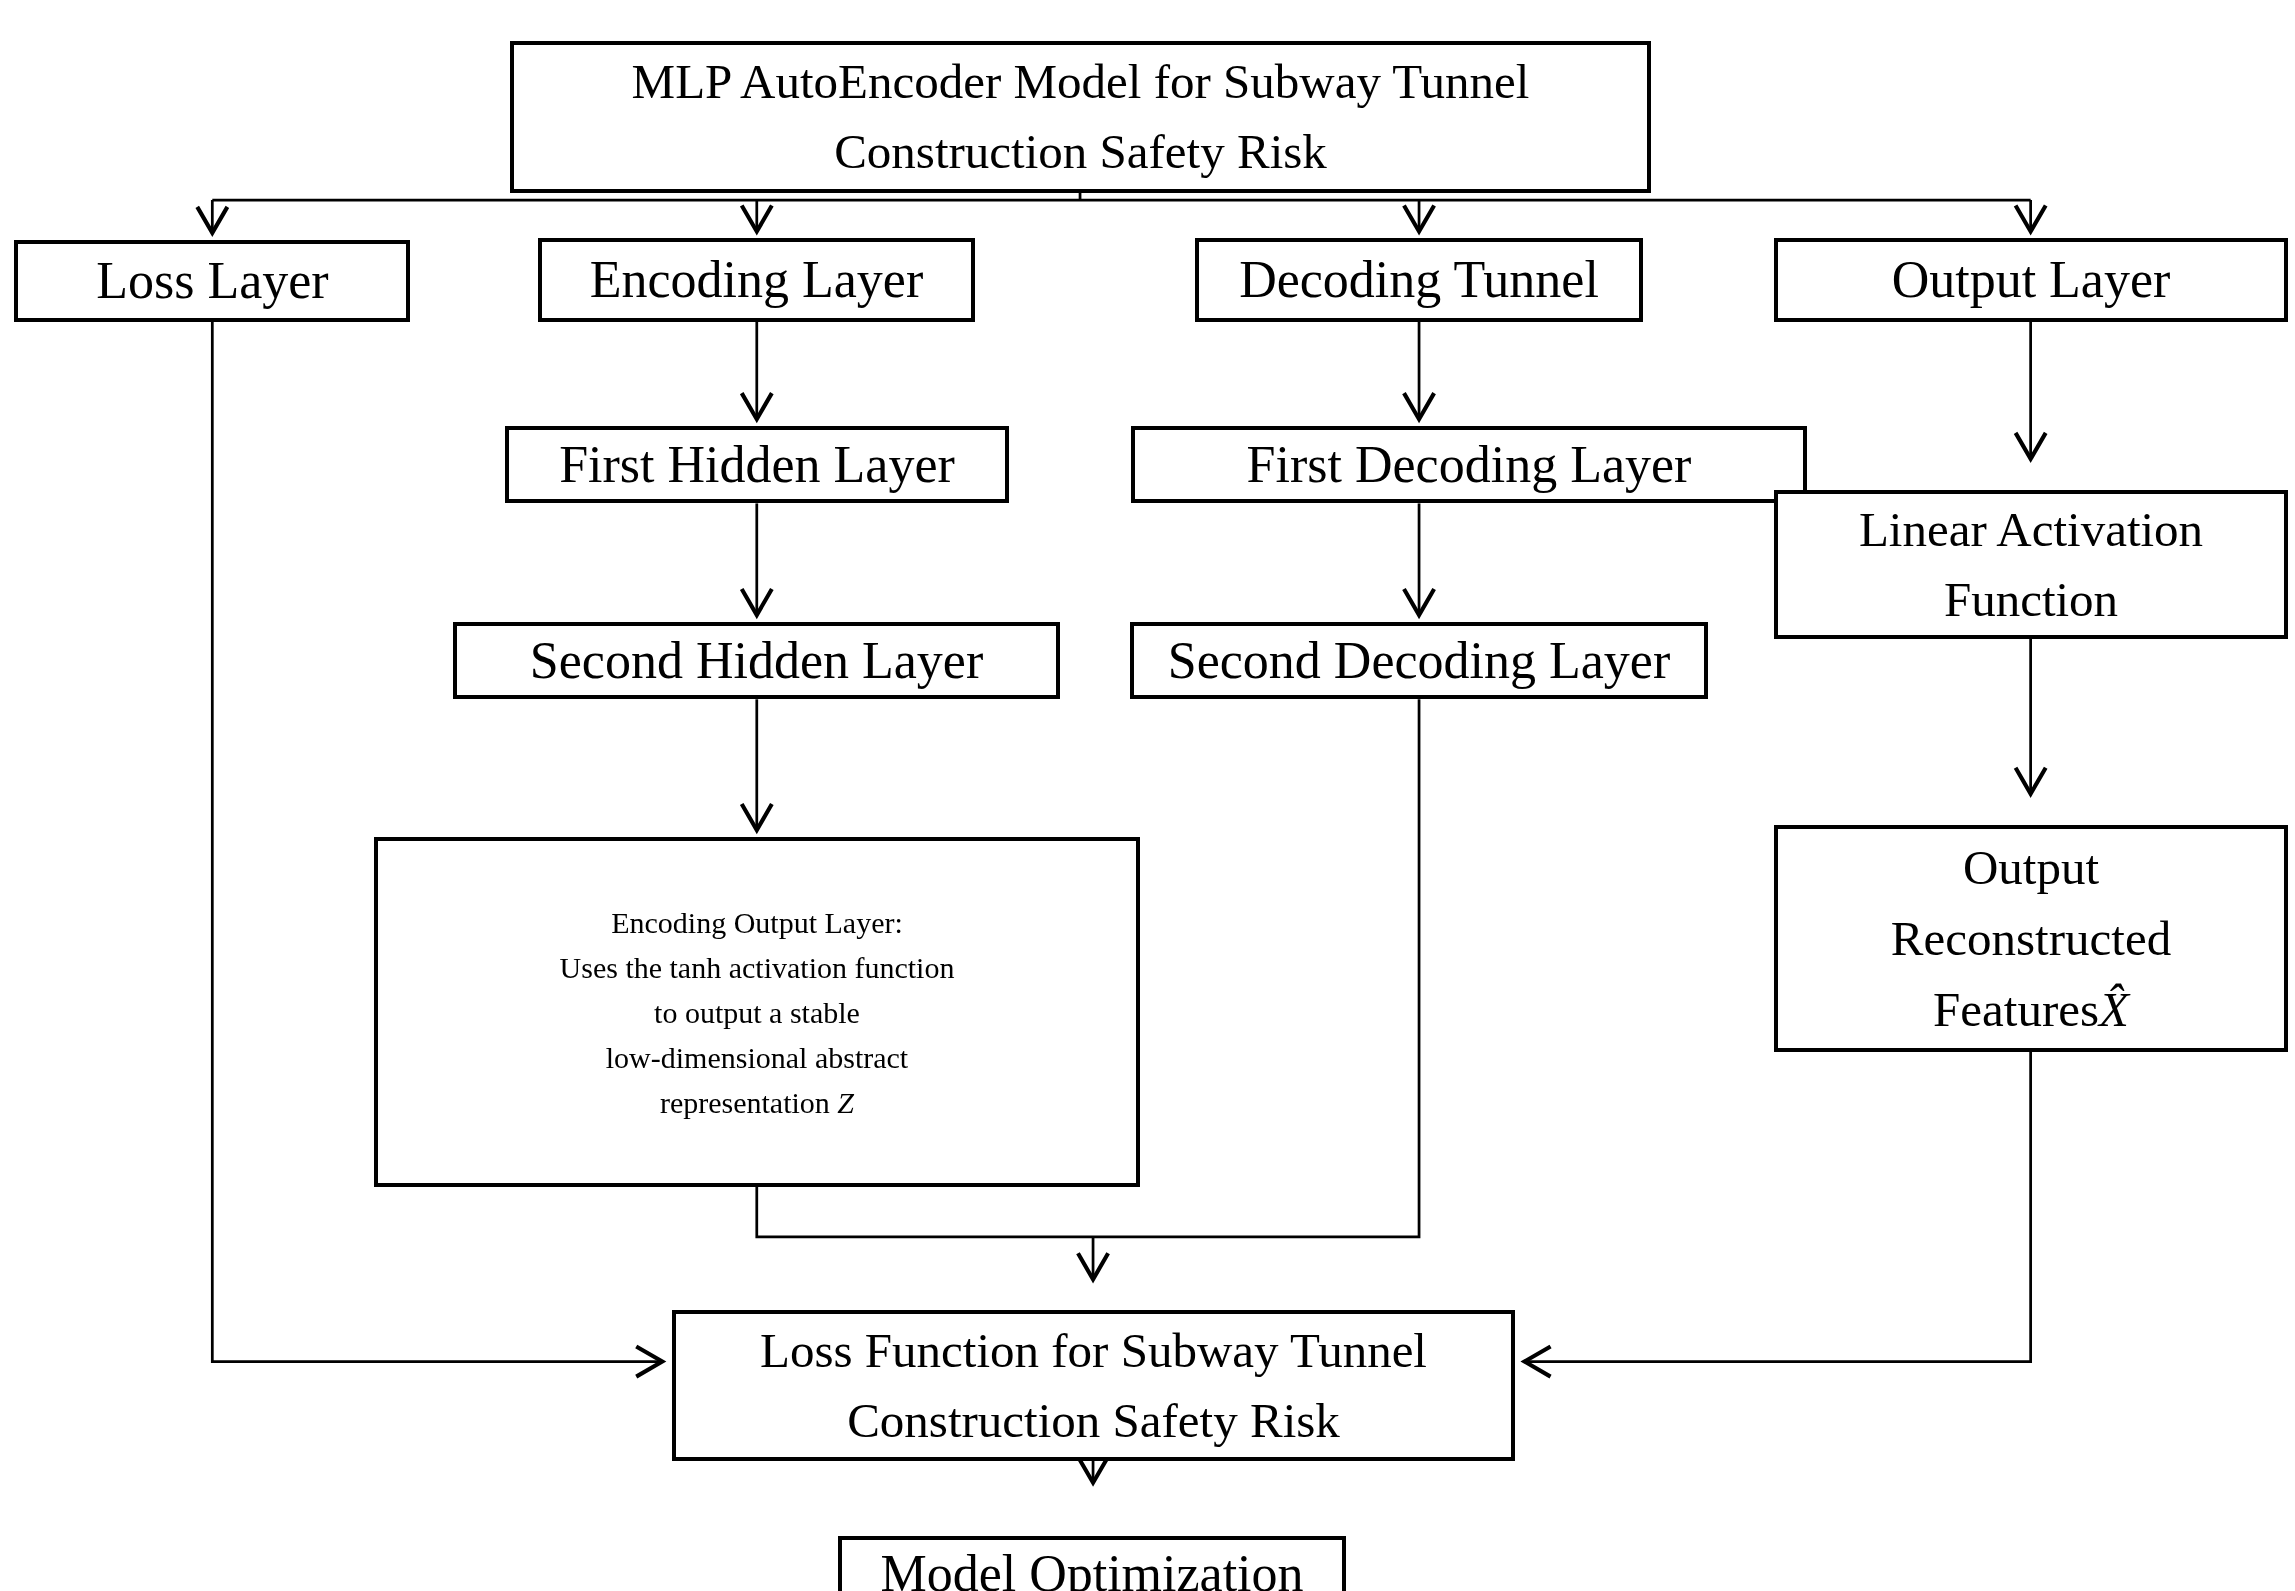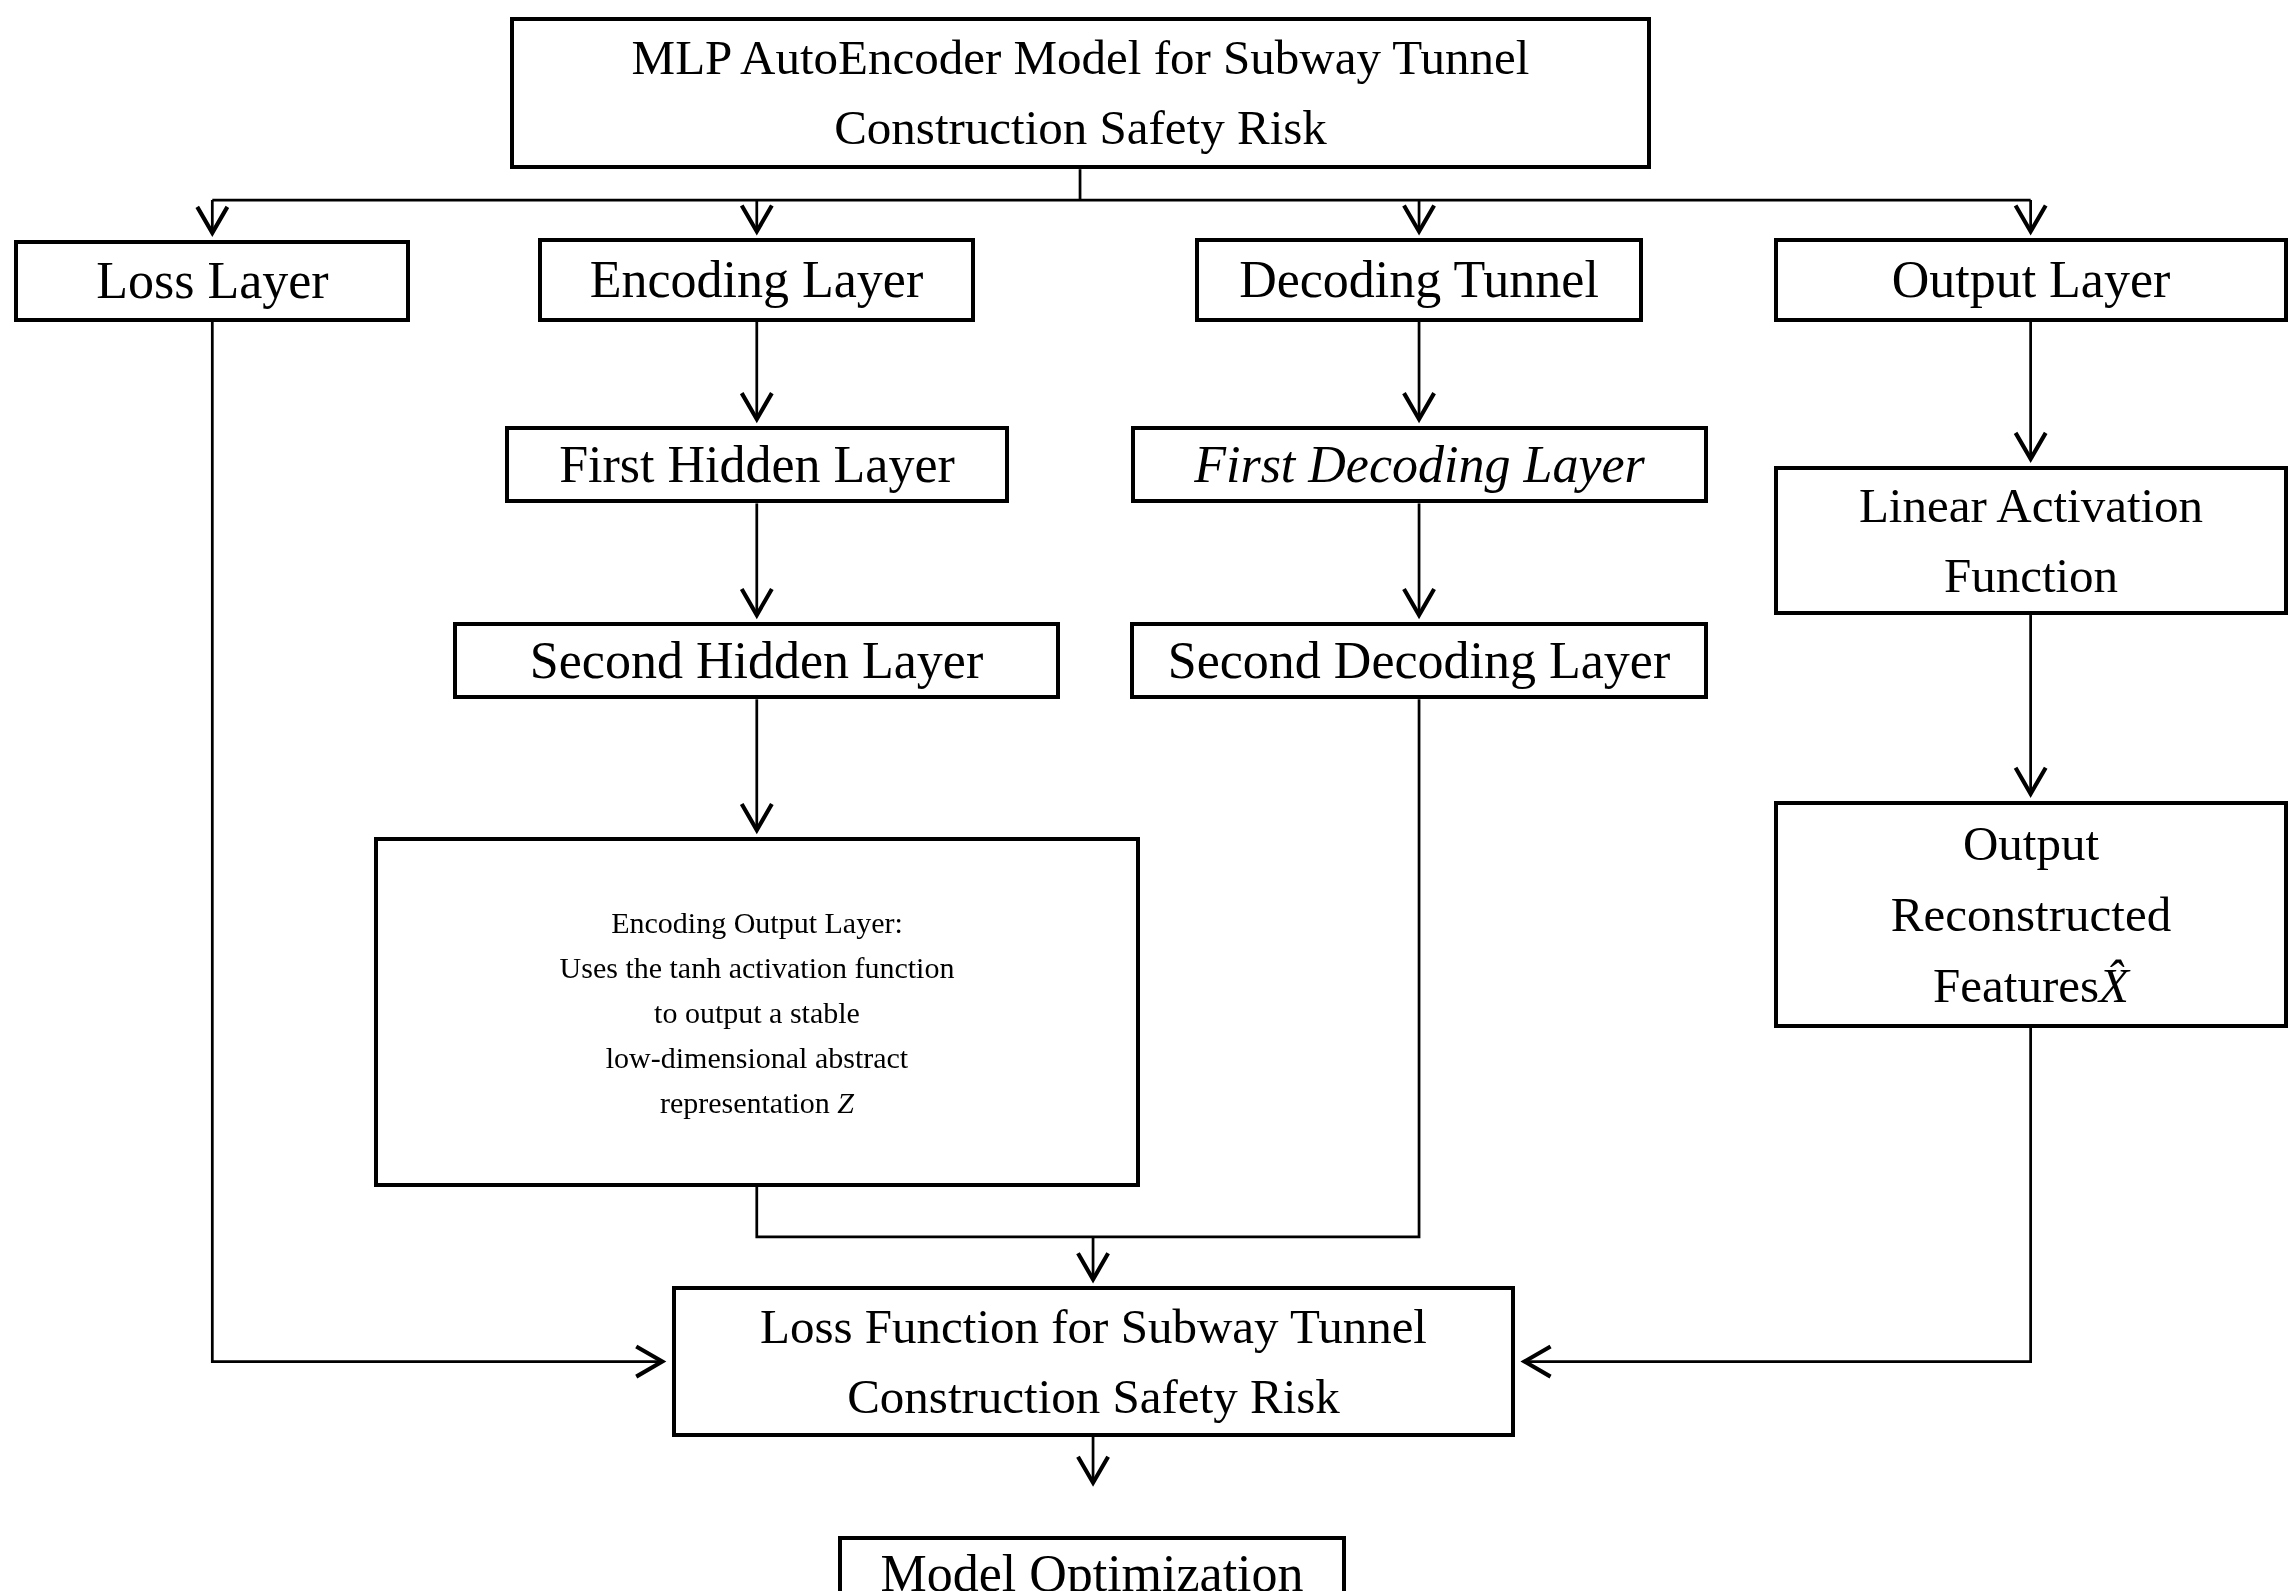--- a/index.html
+++ b/index.html
@@ -21,32 +21,32 @@
     border: 4.8px solid var(--ink);
     display: flex;
     flex-direction: column;
     align-items: center;
     justify-content: center;
     text-align: center;
     font-size: 52px;
     line-height: 1.38;
   }
   .box .ln { display: block; white-space: nowrap; }
-  .two-line { font-size: 49px; line-height: 1.42; }
+  .two-line { font-size: 49px; line-height: 1.42; margin-top: 24px; }
   .big-note { font-size: 30px; line-height: 1.5; }
   .var-it { font-style: italic; }
 
   
   #title        { left: 510px;  top: 17px;   width: 1141px; height: 152px; }
   #input-layer  { left: 14.4px;   top: 240px;  width: 396px;  height: 82px; }
   #encoding-layer { left: 538px; top: 238px; width: 437px;  height: 84px; }
   #decoding-layer { left: 1195px; top: 238px; width: 448px; height: 84px; }
   #output-layer { left: 1774px; top: 238px;  width: 514px;  height: 84px; }
   #first-hidden { left: 505px;  top: 426px;  width: 504px;  height: 77px; }
-  #first-decoding { left: 1131px; top: 426px; width: 577px; height: 77px; font-style: italic; }
+  #first-decoding { left: 1131px; top: 426px; width: 676px; height: 77px; }
   #linear-activation { left: 1774px; top: 466px; width: 514px; height: 149px; }
   #second-hidden { left: 453px; top: 622px;  width: 607px;  height: 77px; }
   #second-decoding { left: 1130px; top: 622px; width: 578px; height: 77px; }
   #encoding-output { left: 374px; top: 837px; width: 766px; height: 350px; }
   #output-reconstructed { left: 1774px; top: 801px; width: 514px; height: 227px; line-height: 1.45; text-align: right; }
   #loss-function { left: 672px; top: 1286px; width: 843px; height: 151px; }
   #model-optimization { left: 838px; top: 1490px; width: 508px; height: 76px; margin-top: 46px; }
 </style>
 </head>
 <body>

